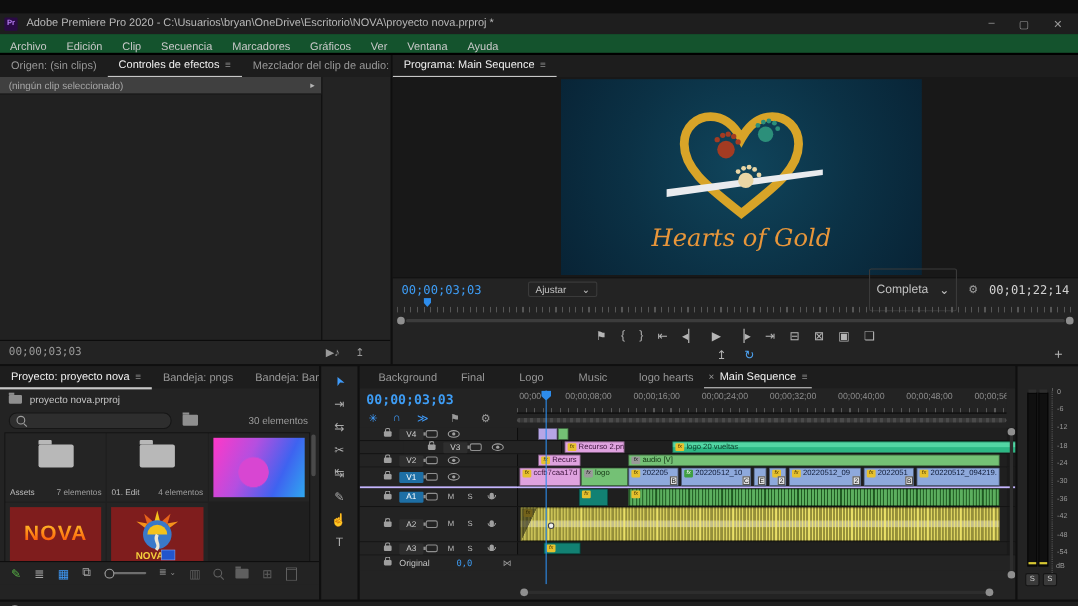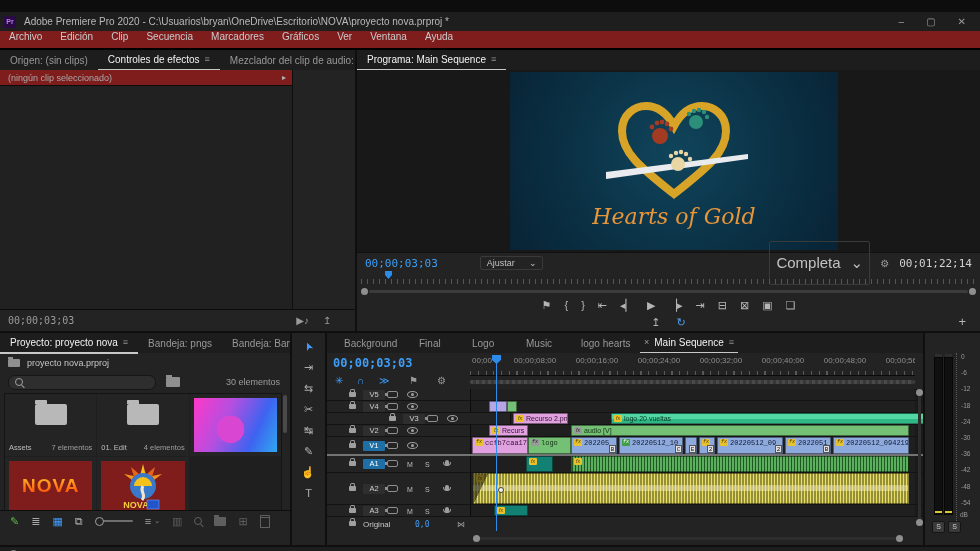--- a/index.html
+++ b/index.html
@@ -7,35 +7,35 @@
          -webkit-font-smoothing:antialiased;}
   .mono{font-family:"DejaVu Sans Mono",monospace;}
   .panel{position:absolute;background:#232323;overflow:hidden;}
 
   
   #titlebar{position:absolute;left:0;top:0;width:980px;height:19px;background:#1e1e1e;display:flex;align-items:center;}
   #pr-logo{width:12px;height:12px;margin-left:4px;background:#2a0a45;color:#b47cf0;font-size:7px;font-weight:bold;
            display:flex;align-items:center;justify-content:center;border-radius:1px;}
   #title-text{margin-left:8px;font-size:10px;color:#b9b9b9;white-space:nowrap;}
   #win-btns{margin-left:auto;display:flex;gap:22px;margin-right:14px;color:#9a9a9a;font-size:10px;}
-  #menubar{position:absolute;left:0;top:19px;width:980px;height:17px;background:#7f1d1d;display:flex;align-items:flex-start;
+  #menubar{position:absolute;left:0;top:19px;width:980px;height:17px;background:#14532d;display:flex;align-items:flex-end;
            border-bottom:2px solid #000;}
   .menu-item{font-size:10px;color:#c9c9c9;padding:0 9px;cursor:default;}
 
   
   .tabbar{position:absolute;left:0;top:0;right:0;height:20px;background:#1d1d1d;display:flex;align-items:center;}
   .tab{font-size:10px;color:#989898;padding:0 10px;height:100%;display:flex;align-items:center;gap:5px;white-space:nowrap;}
   .tab.active{color:#f2f2f2;border-bottom:2px solid #c8c8c8;}
   .tab .menu-glyph{color:#8f8f8f;font-size:9px;}
   .tab .close-glyph{color:#9a9a9a;font-size:9px;}
 
   
   #src-panel{left:0;top:38px;width:355px;height:281px;}
   #src-content{position:absolute;left:0;top:20px;width:292px;bottom:21px;background:#212121;border-right:1px solid #0e0e0e;}
-  #src-header{position:absolute;left:0;top:0;right:0;height:15px;background:#7f1d1d;border-bottom:1px solid #0c0c0c;
+  #src-header{position:absolute;left:0;top:0;right:0;height:15px;background:#404040;border-bottom:1px solid #0c0c0c;
               display:flex;align-items:center;font-size:9px;color:#a8a8a8;}
   #src-header span.msg{margin-left:8px;}
   #src-header span.arrow{margin-left:auto;margin-right:6px;color:#b5b5b5;font-size:8px;}
   #src-bottom{position:absolute;left:0;bottom:0;width:355px;height:21px;background:#232323;border-top:1px solid #0c0c0c;
               display:flex;align-items:center;}
   #src-tc{font-size:10px;color:#9a9a9a;margin-left:8px;}
   #src-bottom .ic{color:#9a9a9a;font-size:10px;}
   #src-bottom .ic.play{margin-left:222px;}
   #src-bottom .ic.exp{margin-left:14px;}
 
@@ -43,21 +43,21 @@
   #prog-panel{left:357px;top:38px;width:623px;height:281px;}
   #pg-preview-zone{position:absolute;left:0;top:20px;width:623px;height:182px;background:#181818;}
   #pg-preview{position:absolute;left:153px;top:2px;width:328px;height:178px;
       background:radial-gradient(circle at 50% 45%, #10455c 0%, #0b3145 55%, #082335 100%);}
   #pg-controls{position:absolute;left:0;top:202px;width:623px;height:20px;border-top:1px solid #101010;
       display:flex;align-items:center;font-size:10px;}
   #pg-tc{color:#3e9df5;margin-left:8px;font-size:11px;}
   #pg-fit{margin-left:42px;color:#c2c2c2;display:flex;gap:14px;border:1px solid #3a3a3a;border-radius:2px;
       padding:1px 6px;font-size:9px;}
   #pg-right{margin-left:auto;display:flex;align-items:center;gap:10px;margin-right:8px;}
-  #pg-quality{color:#c2c2c2;display:flex;gap:10px;border:1px solid #3a3a3a;border-radius:2px;padding:12px 6px;font-size:15px;}
+  #pg-quality{color:#c2c2c2;display:flex;gap:10px;border:1px solid #3a3a3a;border-radius:2px;padding:12px 6px;font-size:11px;}
   #pg-wrench{color:#9e9e9e;font-size:10px;}
   #pg-dur{color:#d2d2d2;font-size:11px;}
   #pg-ruler{position:absolute;left:4px;top:222px;width:615px;height:12px;
       background:repeating-linear-gradient(90deg,#565656 0 1px,transparent 1px 6px);background-size:100% 5px;
       background-position:bottom;background-repeat:no-repeat;}
   #pg-playhead{position:absolute;left:28px;top:221px;width:7px;height:12px;}
   #pg-playhead::before{content:"";position:absolute;left:0;top:0;width:7px;height:8px;background:#2d8ceb;
       clip-path:polygon(0 0,100% 0,100% 50%,50% 100%,0 50%);}
   #pg-scroll{position:absolute;left:4px;top:238px;width:615px;height:7px;}
   #pg-scroll .track{position:absolute;left:8px;right:8px;top:2px;height:3px;background:#3c3c3c;border-radius:2px;}
@@ -133,21 +133,21 @@
       background:repeating-linear-gradient(90deg,#585858 0 1px,transparent 1px 7.75px);}
   .ruler-label{position:absolute;top:3px;font-size:8px;color:#8e8e8e;white-space:nowrap;}
   #tl-toolbar-row{position:absolute;left:0;top:42px;width:596px;height:14px;}
   #tl-tool-icons{position:absolute;left:0;top:0;width:143px;height:14px;}
   #tl-tool-icons .tico{position:absolute;top:0;font-size:10px;color:#9a9a9a;}
   #tl-tool-icons .tico.blue{color:#3f9bfa;}
   #tl-workbar{position:absolute;left:143px;right:8px;top:5px;height:4px;border-radius:2px;
       background:repeating-linear-gradient(90deg,#4a4a4a 0 3px,#383838 3px 6px);}
   #tl-rows{position:absolute;left:0;top:56px;width:596px;}
   .tl-row{position:relative;width:596px;border-bottom:1px solid #131313;box-sizing:border-box;display:flex;}
-  .tl-row.vlast{border-bottom:2px solid #737373;font-family:Liberation Mono, monospace;}
+  .tl-row.vlast{border-bottom:2px solid #c4b5fd;}
   .tl-head{position:relative;width:143px;flex:none;background:#232323;border-right:1px solid #0d0d0d;}
   .tl-lane{position:relative;flex:1;background:#1f1f1f;}
   .tl-scrollcol{width:8px;flex:none;background:#1a1a1a;}
   .hl{left:22px;} .hp{left:60px;} .he{left:80px;} .hm{left:80px;} .hs{left:98px;} .hmic{left:118px;}
   .css-lock{position:absolute;top:50%;margin-top:-3px;width:7px;height:5px;background:#9f9f9f;border-radius:1px;}
   .css-lock::before{content:"";position:absolute;left:1px;top:-3px;width:3px;height:3px;border:1px solid #9f9f9f;border-bottom:none;border-radius:2px 2px 0 0;}
   .tl-name{position:absolute;left:36px;top:50%;transform:translateY(-50%);width:22px;height:10px;line-height:10px;
       text-align:center;font-size:7.5px;color:#cfcfcf;background:#2e2e2e;border-radius:1px;}
   .tl-name.sel{background:#1e6fa5;color:#fff;}
   .css-patch{position:absolute;top:50%;margin-top:-4px;width:11px;height:7px;border:1px solid #8f8f8f;border-radius:2px;box-sizing:border-box;}
@@ -509,30 +509,20 @@
           <span class="tico blue" style="left: 52px;">≫</span>
           <span class="tico" style="left: 82px;">⚑</span>
           <span class="tico" style="left: 110px;">⚙</span>
         </div>
       <div id="tl-workbar"></div>
     </div>
     <div id="tl-rows">
         <div class="tl-row" style="height: 12px;">
           <div class="tl-head">
             <span class="css-lock hl"></span>
-            <span class="tl-name">V5</span>
-            <span class="css-patch hp"></span>
-            <span class="css-eye he"></span>
-          </div>
-          <div class="tl-lane"></div>
-          <div class="tl-scrollcol"></div>
-        </div>
-        <div class="tl-row" style="height: 12px;">
-          <div class="tl-head">
-            <span class="css-lock hl"></span>
             <span class="tl-name">V4</span>
             <span class="css-patch hp"></span>
             <span class="css-eye he"></span>
           </div>
           <div class="tl-lane">
             <div class="clip c-purple" style="left: 18px; width: 18px;"></div>
             <div class="clip c-green" style="left: 36px; width: 10px;"></div>
           </div>
           <div class="tl-scrollcol"></div>
         </div>

